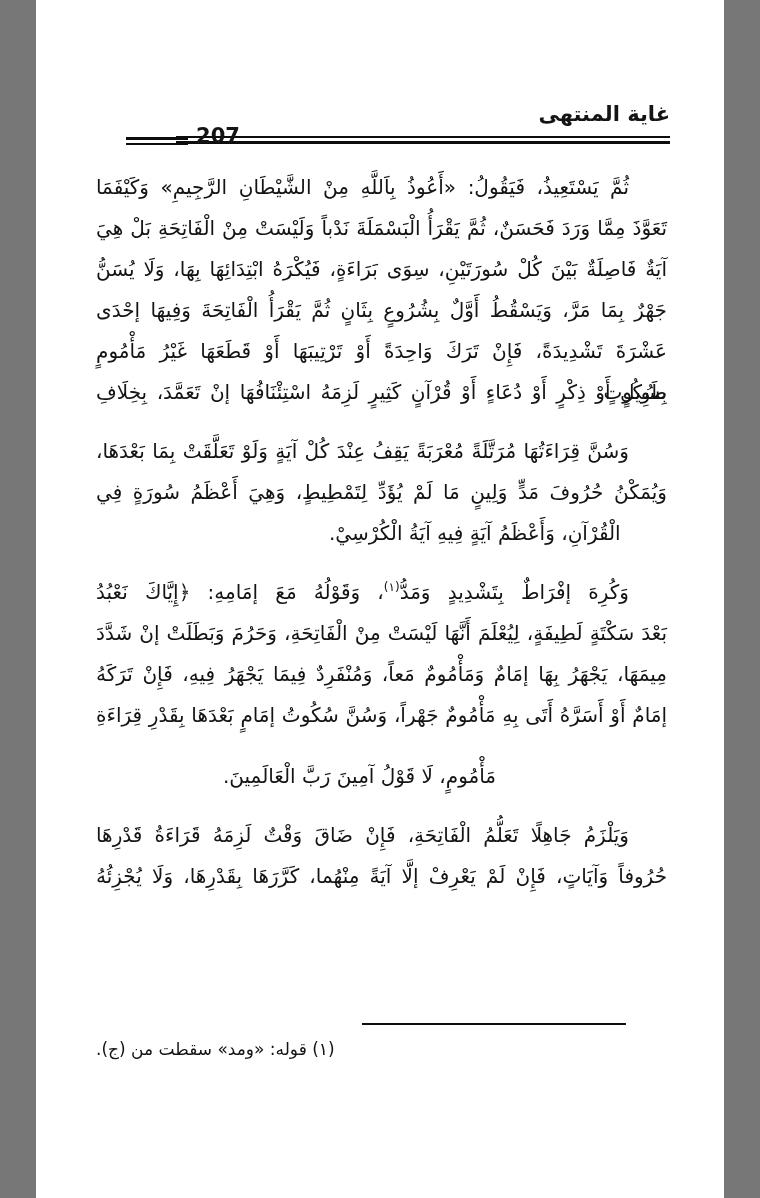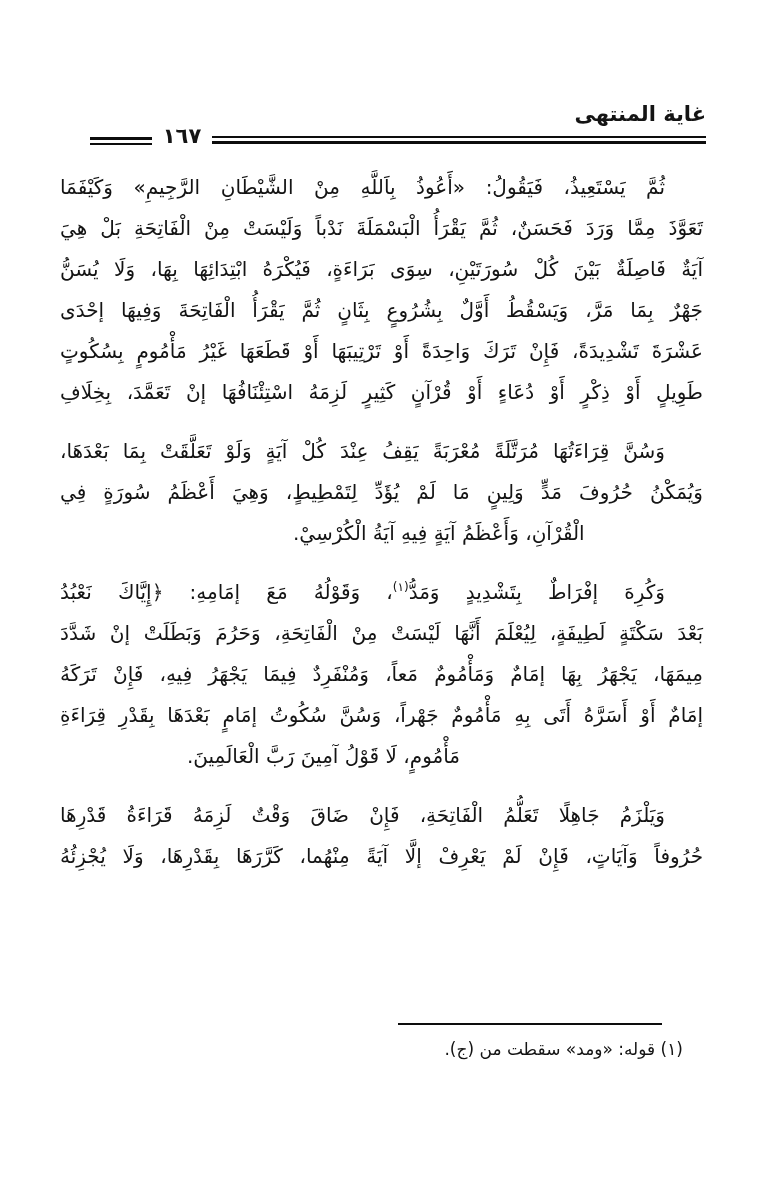--- a/index.html
+++ b/index.html
@@ -2,21 +2,21 @@
 <html lang="ar" dir="rtl"><head>
 <meta charset="utf-8">
 <style>
   html,body{margin:0;padding:0;}
   body{
     background:#777;
     font-family:"DejaVu Sans", sans-serif;
   }
   .page{
     position:relative;
-    width:760px;height:1198px;
+    width:688px;height:1198px;
     margin:0 auto;
     background:#ffffff;
     color:#141414;
     overflow:hidden;
     direction:rtl;
   }
   
   .book-title{
     position:absolute;top:99px;right:54px;
     font-size:21px;font-weight:bold;
@@ -62,57 +62,57 @@
     vertical-align:8px;
   }
   
   .footnote-rule{
     position:absolute;top:1023px;right:98px;width:264px;
     border-top:2px solid #0d0d0d;
   }
   .footnote{
     position:absolute;top:1036px;right:77px;left:60px;
     direction:rtl;
-    text-align:right;
+    text-align:left;
     font-size:17px;
     line-height:26px;
   }
 </style>
 </head>
 <body>
 
 <div class="page">
 
   <div class="book-title">غاية المنتهى</div>
 
   <div class="rule-long"></div>
   <div class="rule-short"></div>
 
-  <div class="page-number">١٦٧</div>
+  <div class="page-number">207</div>
 
   <div class="body-text" id="body-text">
       <div class="paragraph">
         <div class="line first">ثُمَّ يَسْتَعِيذُ، فَيَقُولُ: «أَعُوذُ بِاَللَّهِ مِنْ الشَّيْطَانِ الرَّجِيمِ» وَكَيْفَمَا</div>
         <div class="line">تَعَوَّذَ مِمَّا وَرَدَ فَحَسَنٌ، ثُمَّ يَقْرَأُ الْبَسْمَلَةَ نَدْباً وَلَيْسَتْ مِنْ الْفَاتِحَةِ بَلْ هِيَ</div>
         <div class="line">آيَةٌ فَاصِلَةٌ بَيْنَ كُلْ سُورَتَيْنِ، سِوَى بَرَاءَةٍ، فَيُكْرَهُ ابْتِدَائِهَا بِهَا، وَلَا يُسَنُّ</div>
         <div class="line">جَهْرٌ بِمَا مَرَّ، وَيَسْقُطُ أَوَّلٌ بِشُرُوعٍ بِثَانٍ ثُمَّ يَقْرَأُ الْفَاتِحَةَ وَفِيهَا إحْدَى</div>
         <div class="line">عَشْرَةَ تَشْدِيدَةً، فَإِنْ تَرَكَ وَاحِدَةً أَوْ تَرْتِيبَهَا أَوْ قَطَعَهَا غَيْرُ مَأْمُومٍ بِسُكُوتٍ</div>
         <div class="line">طَوِيلٍ أَوْ ذِكْرٍ أَوْ دُعَاءٍ أَوْ قُرْآنٍ كَثِيرٍ لَزِمَهُ اسْتِئْنَافُهَا إنْ تَعَمَّدَ، بِخِلَافِ</div>
       </div>
       <div class="paragraph">
         <div class="line first">وَسُنَّ قِرَاءَتُهَا مُرَتَّلَةً مُعْرَبَةً يَقِفُ عِنْدَ كُلْ آيَةٍ وَلَوْ تَعَلَّقَتْ بِمَا بَعْدَهَا،</div>
         <div class="line">وَيُمَكْنُ حُرُوفَ مَدٍّ وَلِينٍ مَا لَمْ يُؤَدِّ لِتَمْطِيطٍ، وَهِيَ أَعْظَمُ سُورَةٍ فِي</div>
         <div class="line" style="text-align-last: left; padding-left: 233px;">الْقُرْآنِ، وَأَعْظَمُ آيَةٍ فِيهِ آيَةُ الْكُرْسِيْ.</div>
       </div>
       <div class="paragraph">
         <div class="line first">وَكُرِهَ إفْرَاطٌ بِتَشْدِيدٍ وَمَدُّ<sup>(١)</sup>، وَقَوْلُهُ مَعَ إمَامِهِ: ﴿إِيَّاكَ نَعْبُدُ</div>
         <div class="line">بَعْدَ سَكْتَةٍ لَطِيفَةٍ، لِيُعْلَمَ أَنَّهَا لَيْسَتْ مِنْ الْفَاتِحَةِ، وَحَرُمَ وَبَطَلَتْ إنْ شَدَّدَ</div>
         <div class="line">مِيمَهَا، يَجْهَرُ بِهَا إمَامٌ وَمَأْمُومٌ مَعاً، وَمُنْفَرِدٌ فِيمَا يَجْهَرُ فِيهِ، فَإِنْ تَرَكَهُ</div>
         <div class="line">إمَامٌ أَوْ أَسَرَّهُ أَتَى بِهِ مَأْمُومٌ جَهْراً، وَسُنَّ سُكُوتُ إمَامٍ بَعْدَهَا بِقَدْرِ قِرَاءَةِ</div>
-        <div class="line" style="text-align-last: left; padding-left: 127px;">مَأْمُومٍ، لَا قَوْلُ آمِينَ رَبَّ الْعَالَمِينَ.</div>
+        <div class="line" style="text-align-last: left; padding-left: 127px; margin-top: 20px;">مَأْمُومٍ، لَا قَوْلُ آمِينَ رَبَّ الْعَالَمِينَ.</div>
       </div>
       <div class="paragraph">
         <div class="line first">وَيَلْزَمُ جَاهِلًا تَعَلُّمُ الْفَاتِحَةِ، فَإِنْ ضَاقَ وَقْتٌ لَزِمَهُ قَرَاءَةُ قَدْرِهَا</div>
         <div class="line">حُرُوفاً وَآيَاتٍ، فَإِنْ لَمْ يَعْرِفْ إلَّا آيَةً مِنْهُما، كَرَّرَهَا بِقَدْرِهَا، وَلَا يُجْزِئُهُ</div>
       </div>
     </div>
 
   <div class="footnote-rule"></div>
 
   <div class="footnote">(١) قوله: «ومد» سقطت من (ج).</div>

